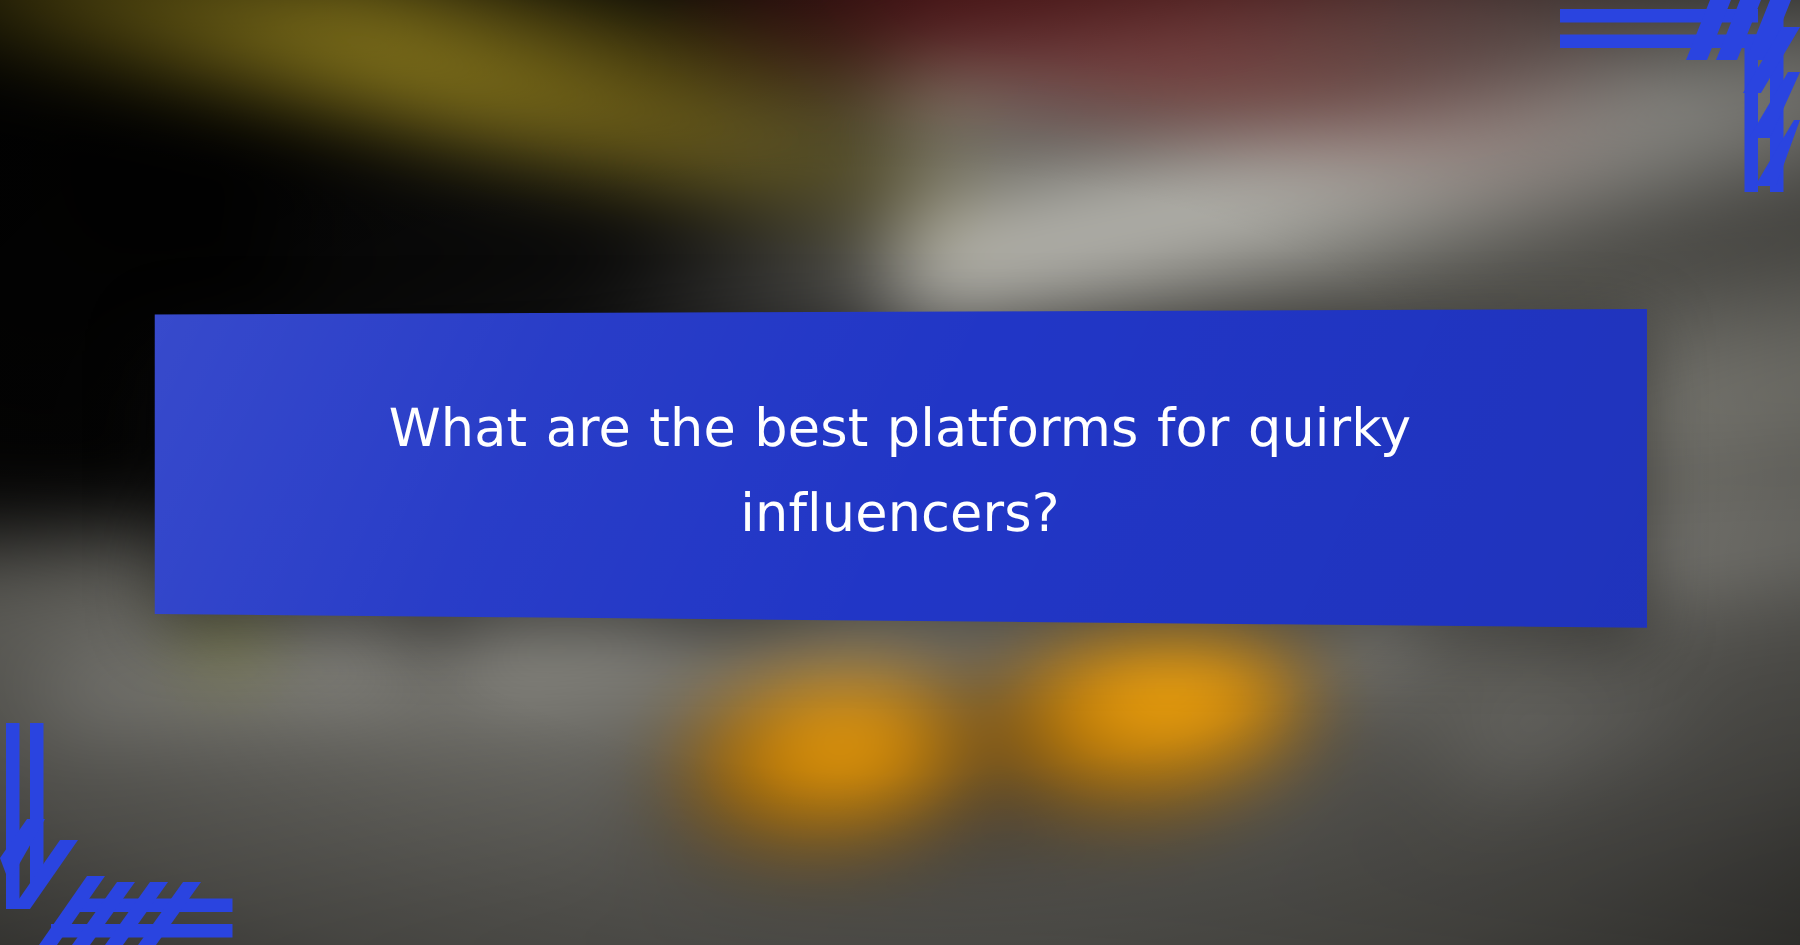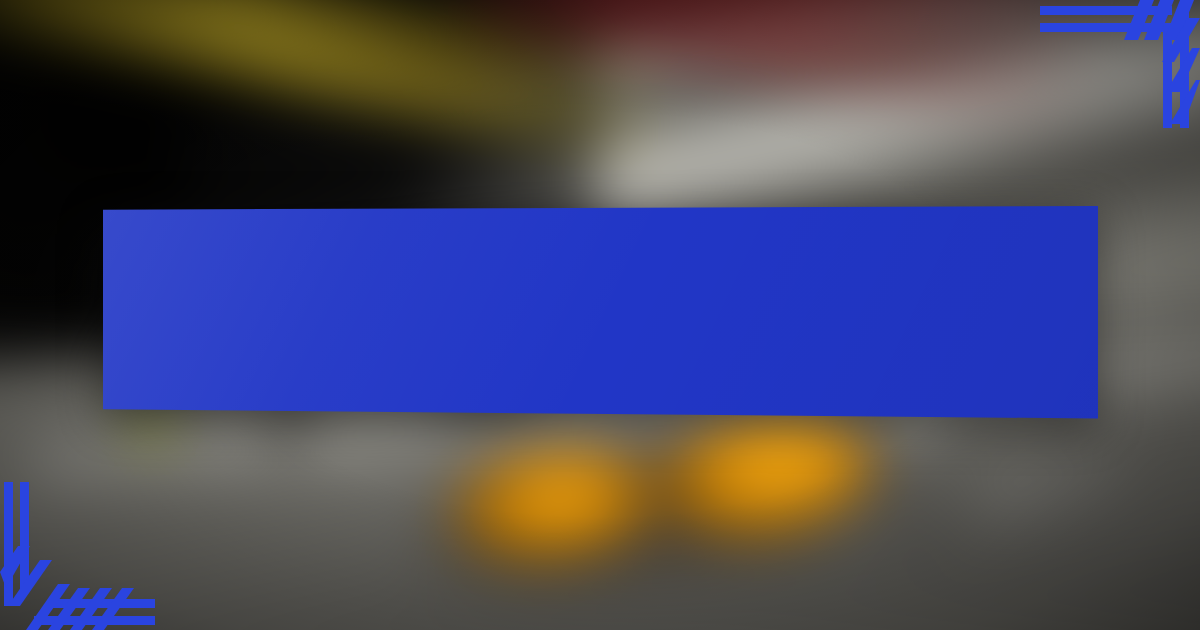--- a/index.html
+++ b/index.html
@@ -341,15 +341,17 @@
       <polygon points="70,170 100,128 112,128 82,170"></polygon>
       <polygon points="92,170 122,128 134,128 104,170"></polygon>
     </g>
   </svg>
 
   <div class="card-wrap">
     <div class="card">
       <div class="card-shape"></div>
       <div class="card-sheen"></div>
     </div>
+    <div class="card-text">What are the best platforms for quirky
+influencers?</div>
   </div>
 
 </div>
 
 </body></html>

